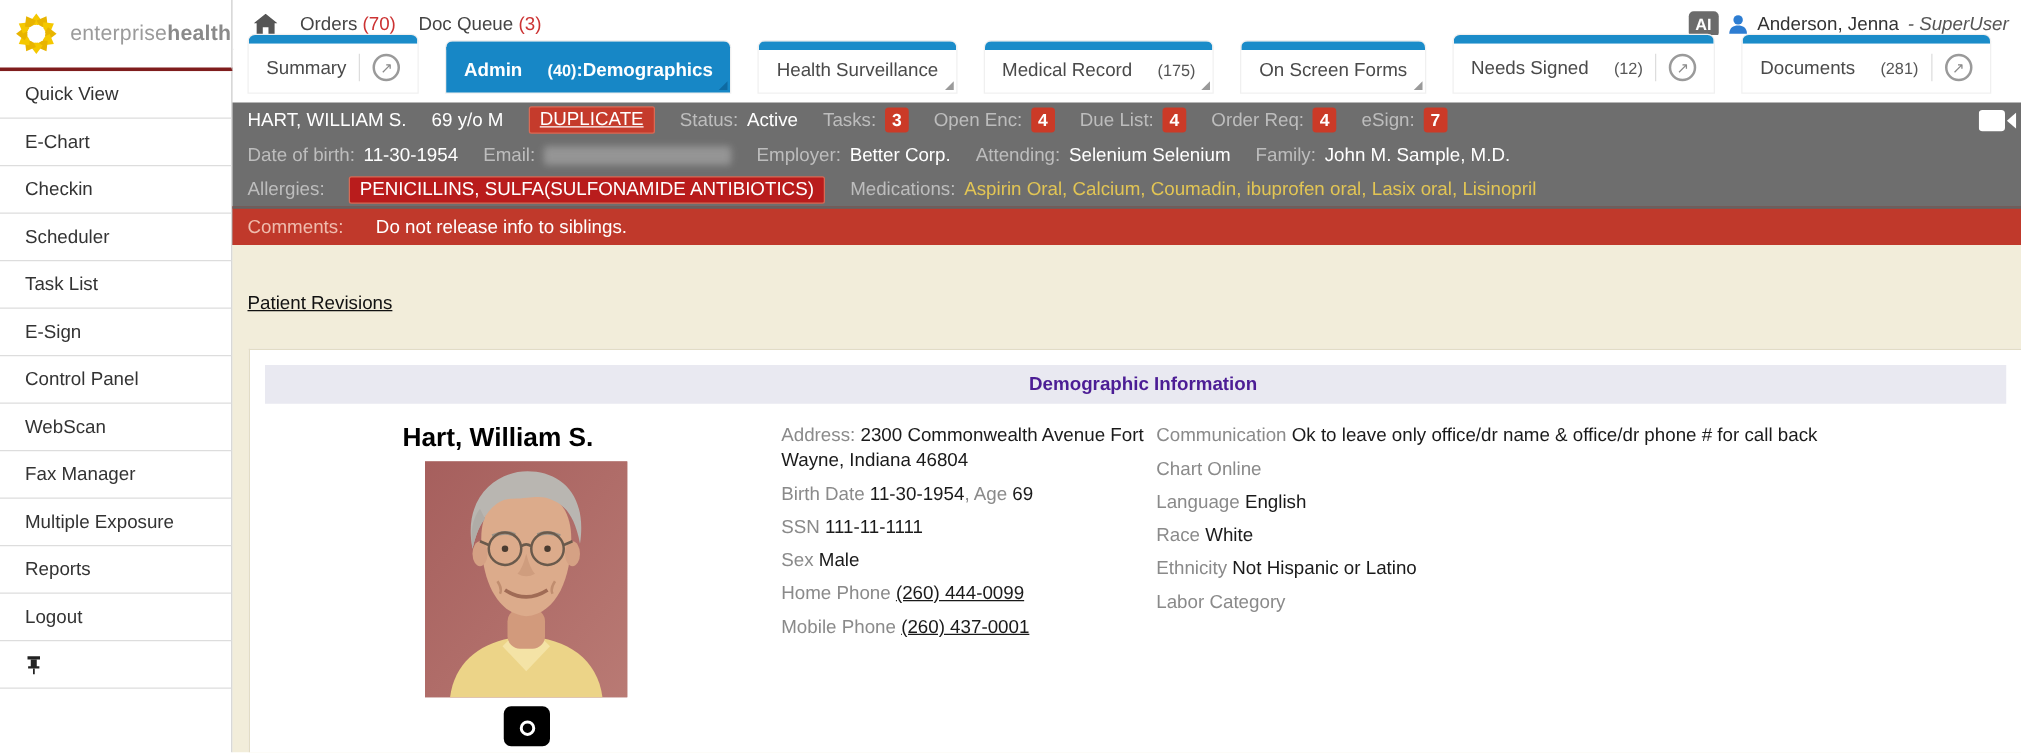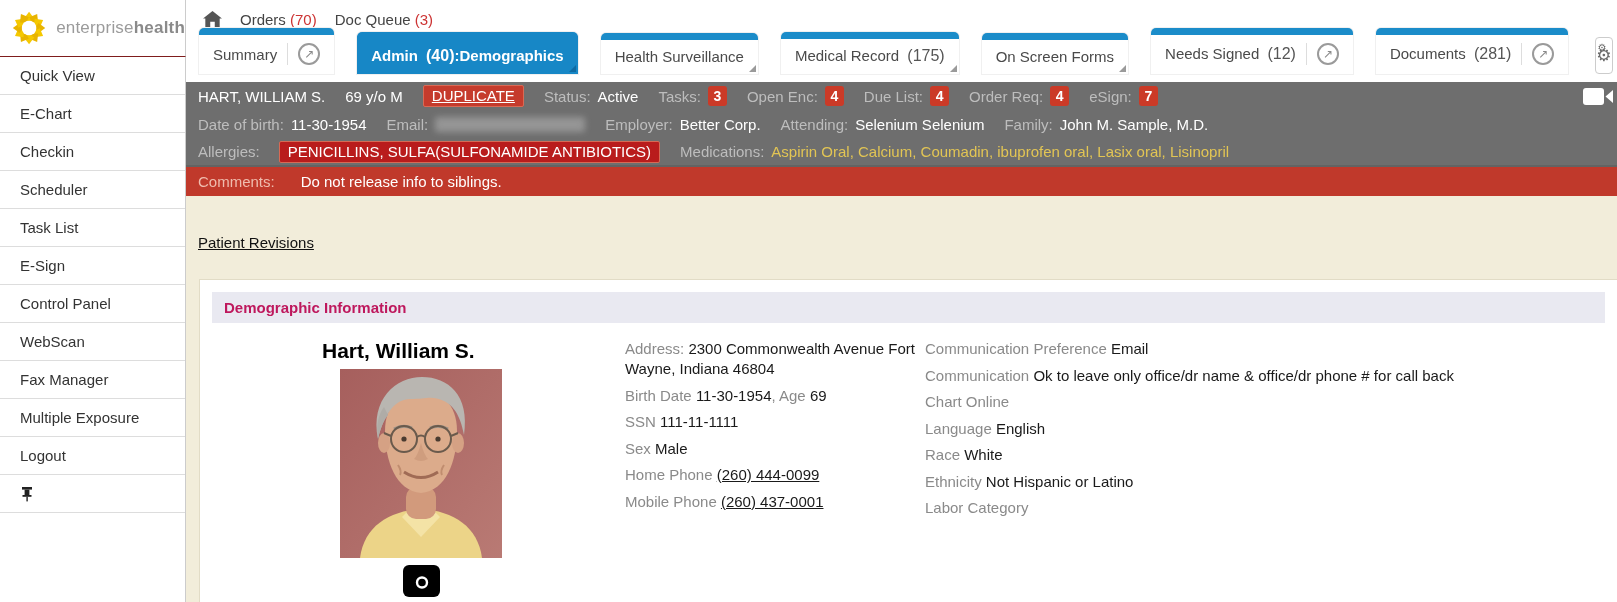--- a/index.html
+++ b/index.html
@@ -1,21 +1,21 @@
 <!DOCTYPE html>
 <html><head>
 <meta charset="utf-8">
 <style>
   * { box-sizing: border-box; margin: 0; padding: 0; }
   html,body { width:1617px; height:602px; overflow:hidden; }
   body { font-family:"Liberation Sans", sans-serif; background:#fff; position:relative; }
 
   
   .logo-box { position:absolute; top:0; left:0; width:186px; height:57px;
-    border-right:1px solid #ccc; border-bottom:1px solid #7f1d1d; background:#fff;
+    border-right:1px solid #ccc; border-bottom:3px solid #7f1d1d; background:#fff;
     display:flex; align-items:center; gap:10px; padding-left:12px; }
   .logo-text { font-size:17px; color:#9b9b9b; letter-spacing:.2px; }
   .logo-text b { color:#8a8a8a; }
   .sidebar { position:absolute; top:57px; left:0; width:186px; bottom:0;
     background:#fff; border-right:1px solid #ccc; }
   .side-item { height:38px; line-height:37px; padding-left:20px; font-size:15px;
     color:#333; border-bottom:1px solid #ddd; cursor:pointer; }
   .side-item.pin-row { display:flex; align-items:center; }
 
   
@@ -29,21 +29,21 @@
     font-size:13px; border-radius:4px; display:flex; align-items:center; justify-content:center; }
   .user-role { color:#555; font-style:italic; }
 
   
   .tab-row { position:absolute; top:28px; left:187px; right:0; height:50px; background:#fff;
     display:flex; align-items:flex-end; gap:23px; padding:0 10px 4px 12px; }
   .tab { position:relative; background:#fff; border-top:7px solid #1b8cc9;
     border-radius:5px 5px 0 0; padding:8px 14px 9px; font-size:15px; color:#4a4a4a;
     cursor:pointer; white-space:nowrap; display:flex; align-items:center;
     box-shadow:0 0 0 1px #f0f0f0; }
-  .tab .cnt { font-size:16px; color:#555; margin-left:4px; }
+  .tab .cnt { font-size:13px; color:#555; margin-left:16px; }
   .tab.active { background:#1787c6; border-top-color:#1787c6; color:#fff; font-weight:bold; }
   .tab.active .cnt { color:#fff; font-weight:bold; }
   .tab .dd-notch { position:absolute; right:2px; bottom:2px; width:0; height:0;
     border-left:7px solid transparent; border-bottom:7px solid #9a9a9a; }
   .tab.active .dd-notch { border-bottom-color:#0e6aa2; }
   .popout { margin-left:10px; padding-left:10px; border-left:1px solid #ddd;
     display:flex; align-items:center; }
   .popout-circle { width:22px; height:22px; border:2px solid #9a9a9a; border-radius:50%;
     color:#8a8a8a; font-size:12px; display:flex; align-items:center; justify-content:center; }
   .gear-btn { margin-left:4px; width:36px; height:37px; background:#fff; border:1px solid #ccc;
@@ -78,21 +78,21 @@
   .comments-text { color:#fff; }
 
   
   .content { position:absolute; top:196px; left:186px; right:0; bottom:0;
     background:#f2edda; overflow:hidden; }
   .revisions { display:inline-block; margin:38px 0 0 12px; font-size:15px; color:#111;
     text-decoration:underline; cursor:pointer; }
   .card { margin:27px 0 0 13px; background:#fff; border:1px solid #e2dcc6; border-right:none;
     min-height:330px; padding-bottom:30px; }
   .section-band { margin:12px; height:31px; background:#e9e9f1; display:flex; align-items:center;
-    padding-left:12px; font-size:15px; font-weight:bold; color:#be185d; }
+    padding-left:12px; font-size:15px; font-weight:bold; color:#4c1d95;justify-content:center; }
   .demo-body { display:flex; padding-left:120px; margin-top:16px; }
   .photo-col { width:305px; }
   .patient-name { font-size:21px; font-weight:bold; color:#000; margin:0 0 6px 2px; }
   .photo-frame { width:162px; height:189px; margin-left:20px; display:block; }
   .cam-btn { width:37px; height:32px; background:#000; border-radius:6px; margin:7px 0 0 83px;
     display:flex; align-items:center; justify-content:center; cursor:pointer; }
   .dcol-left { width:300px; }
   .dcol-right { flex:1; }
   .drow { font-size:15px; line-height:20px; margin-bottom:6px; }
   .dcol-left .drow, .dcol-right .drow { margin-bottom:6.5px; }
@@ -130,37 +130,47 @@
   <div class="side-item">Quick View</div>
   <div class="side-item">E-Chart</div>
   <div class="side-item">Checkin</div>
   <div class="side-item">Scheduler</div>
   <div class="side-item">Task List</div>
   <div class="side-item">E-Sign</div>
   <div class="side-item">Control Panel</div>
   <div class="side-item">WebScan</div>
   <div class="side-item">Fax Manager</div>
   <div class="side-item">Multiple Exposure</div>
+  <div class="side-item">Reports</div>
   <div class="side-item">Logout</div>
   <div class="side-item pin-row">
     <svg width="14" height="16" viewBox="0 0 14 16">
       <rect x="2" y="1" width="10" height="2.6" fill="#222"></rect>
       <rect x="4.6" y="3.6" width="4.8" height="6" fill="#222"></rect>
       <rect x="2.5" y="9" width="9" height="1.8" fill="#222"></rect>
       <rect x="6.4" y="10.8" width="1.4" height="4.6" fill="#222"></rect>
     </svg>
   </div>
 </div>
 
 <div class="nav-row">
   <svg width="19" height="17" viewBox="0 0 20 18">
     <path d="M10 0 L20 8 17.6 8 17.6 18 12.4 18 12.4 11.4 7.6 11.4 7.6 18 2.4 18 2.4 8 0 8 Z" fill="#555"></path>
   </svg>
   <span class="nav-link"><span>Orders</span> <span class="nav-count">(70)</span></span>
   <span class="nav-link"><span>Doc Queue</span> <span class="nav-count">(3)</span></span>
+  <span class="nav-user">
+    <span class="ai-badge">AI</span>
+    <svg width="17" height="17" viewBox="0 0 18 18">
+      <circle cx="9" cy="5.2" r="4" fill="#2d7dd2"></circle>
+      <path d="M1.5 17 C1.5 11.8 5 10 9 10 C13 10 16.5 11.8 16.5 17 Z" fill="#2d7dd2"></path>
+    </svg>
+    <span>Anderson, Jenna</span>
+    <span class="user-role">- SuperUser</span>
+  </span>
 </div>
 
 <div class="tab-row">
   <div class="tab">
     <span>Summary</span>
     <span class="popout">
       <span class="popout-circle">
           <span>↗</span>
         </span>
     </span>
@@ -332,21 +342,20 @@
       </div>
       <div class="dcol-left" id="details-left">
           <div class="drow"><span class="dlabel">Address: </span><span class="dvalue">2300 Commonwealth Avenue Fort Wayne, Indiana 46804</span></div>
           <div class="drow"><span class="dlabel">Birth Date </span><span class="dvalue">11-30-1954</span><span class="dlabel">, Age </span><span class="dvalue">69</span></div>
           <div class="drow"><span class="dlabel">SSN </span><span class="dvalue">111-11-1111</span></div>
           <div class="drow"><span class="dlabel">Sex </span><span class="dvalue">Male</span></div>
           <div class="drow"><span class="dlabel">Home Phone </span><span class="dvalue dlink">(260) 444-0099</span></div>
           <div class="drow"><span class="dlabel">Mobile Phone </span><span class="dvalue dlink">(260) 437-0001</span></div>
         </div>
       <div class="dcol-right" id="details-right">
-          <div class="drow"><span class="dlabel">Communication Preference </span><span class="dvalue">Email</span></div>
           <div class="drow"><span class="dlabel">Communication </span><span class="dvalue">Ok to leave only office/dr name &amp; office/dr phone # for call back</span></div>
           <div class="drow"><span class="dlabel">Chart Online</span></div>
           <div class="drow"><span class="dlabel">Language </span><span class="dvalue">English</span></div>
           <div class="drow"><span class="dlabel">Race </span><span class="dvalue">White</span></div>
           <div class="drow"><span class="dlabel">Ethnicity </span><span class="dvalue">Not Hispanic or Latino</span></div>
           <div class="drow"><span class="dlabel">Labor Category</span></div>
         </div>
     </div>
   </div>
 </div>

